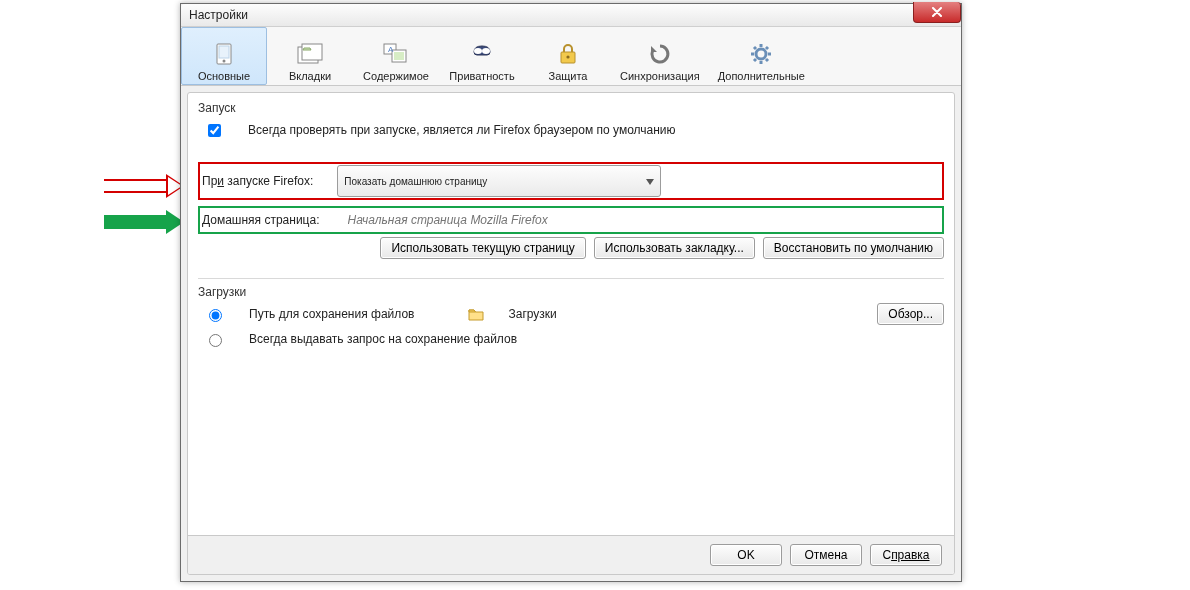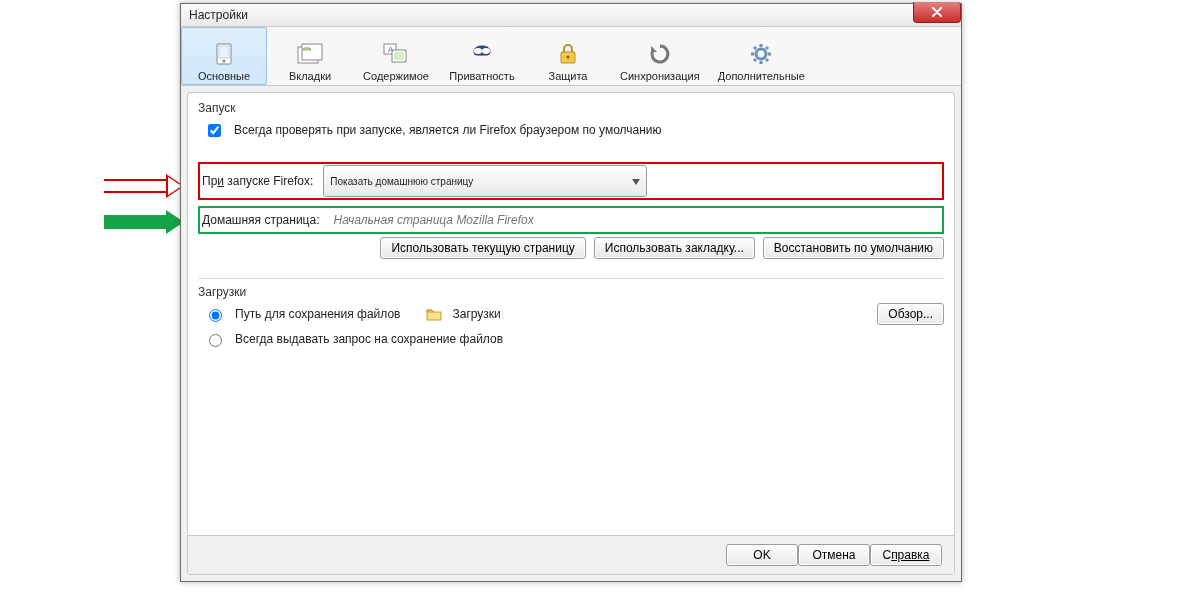--- a/index.html
+++ b/index.html
@@ -11,30 +11,30 @@
   .winbtn{width:46px;height:20px;display:flex;align-items:center;justify-content:center;border-left:1px solid #bbb}
   .winbtn.close{background:linear-gradient(#e48080,#c82b2b);border:1px solid #8a1f1f;border-top:none;border-radius:0 4px 4px 4px;color:#fff;font-weight:bold;width:46px;height:20px}
   .winbtn.close svg{display:block}
   .toolbar{display:flex;height:58px;background:#f7f7f7;border-bottom:1px solid #c9c9c9}
   .tool{min-width:68px;padding:4px 8px 2px;display:flex;flex-direction:column;align-items:center;justify-content:flex-end;gap:2px;font-size:11px;cursor:default;border:1px solid transparent;border-radius:2px}
   .tool.active{background:linear-gradient(#dfeffd,#cfe6fb);border:1px solid #9dbfe1}
   .tool .ico{width:32px;height:28px;display:flex;align-items:center;justify-content:center}
   .panel{flex:1;margin:6px;border:1px solid #c9c9c9;border-radius:3px;background:#fff;padding:8px 10px 8px 10px;position:relative;display:flex;flex-direction:column;overflow:hidden}
   .group{margin-bottom:10px}
   .group-title{font-size:12px;color:#333;margin-bottom:4px}
-  .row{display:flex;align-items:center;gap:10px;margin:3px 0;min-height:22px}
+  .row{display:flex;align-items:center;gap:24px;margin:3px 0;min-height:22px}
   .chk{width:13px;height:13px}
   .bold{font-weight:bold}
   .btn{background:linear-gradient(#fdfdfd,#e9e9e9);border:1px solid #9c9c9c;border-radius:3px;padding:3px 10px;font-size:12px;cursor:default;min-height:22px;display:inline-flex;align-items:center;box-shadow:inset 0 0 0 1px #fff}
   .spacer{flex:1}
   .select{display:flex;align-items:center;justify-content:space-between;background:linear-gradient(#fdfdfd,#eaeaea);border:1px solid #9c9c9c;border-radius:3px;height:22px;padding:4px 6px;font-size:10px;min-width:300px}
   .select .caret{margin-left:6px}
   .textfield{flex:1;height:20px;border:none;background:transparent;font-style:italic;color:#7f1d1d;padding:0 4px;font-size:12px;outline:none}
   .hr{height:1px;background:#d9d9d9;margin:6px 0}
-  .footer{margin-top:auto;padding:8px 12px;border-top:1px solid #c9c9c9;background:#f0f0f0;display:flex;justify-content:flex-end;}
+  .footer{margin-top:auto;padding:8px 12px;border-top:1px solid #c9c9c9;background:#f0f0f0;display:flex;justify-content:flex-end;gap:8px}
   .radio{width:13px;height:13px}
   .folder-ico{width:16px;height:14px;display:inline-block}
   .hl-red{border:2px solid #d40000;padding:1px 2px}
   .hl-green{border:2px solid #16a34a;padding:1px 2px}
   
   .arrow{position:absolute;display:flex;align-items:center}
   .arrow .shaft{height:6px;width:60px}
   .arrow .head{width:0;height:0;border-top:12px solid transparent;border-bottom:12px solid transparent}
   .arrow.red .shaft{border-top:2px solid #d40000;border-bottom:2px solid #d40000;background:#fff;height:10px}
   .arrow.red .head{border-left:18px solid #d40000}

